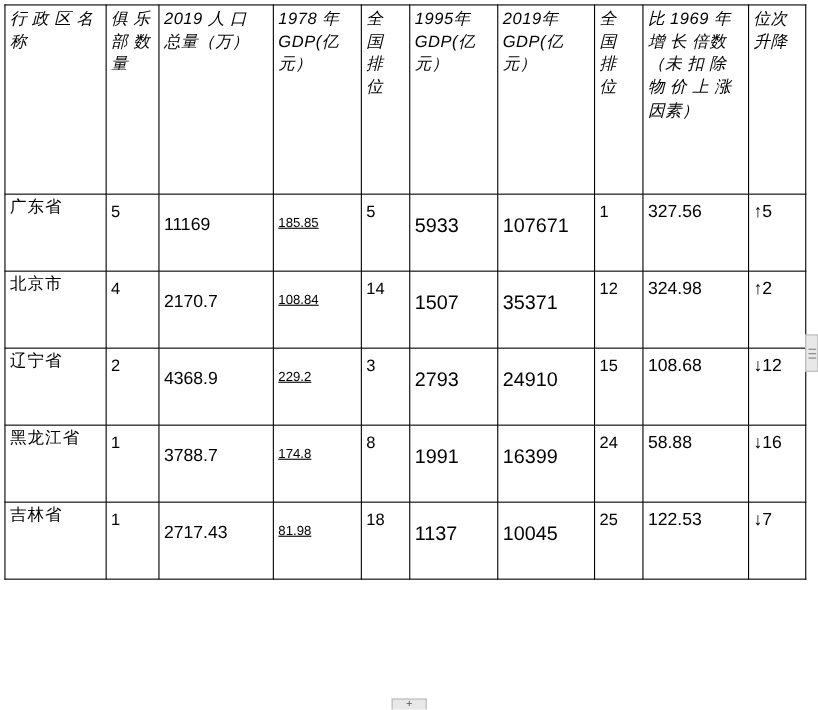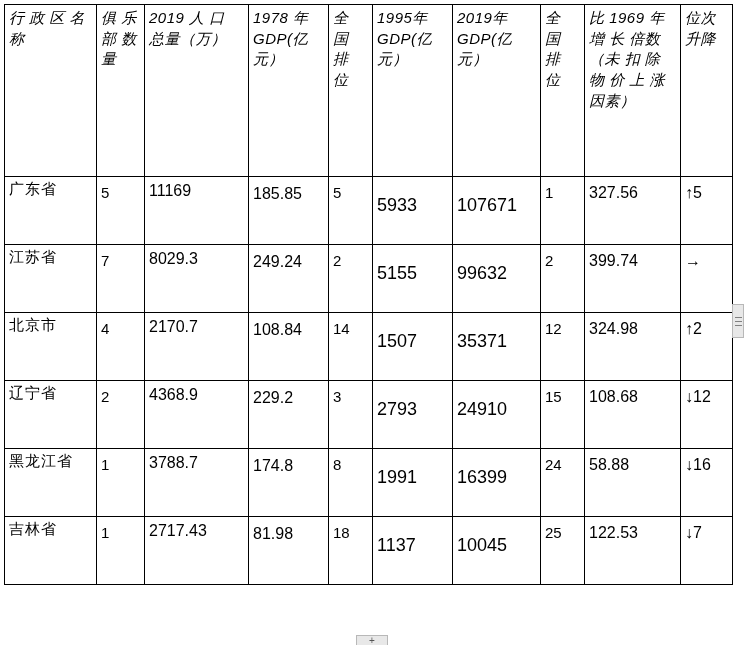--- a/index.html
+++ b/index.html
@@ -51,32 +51,33 @@
     height: 48px;
     vertical-align: top;
   }
   tbody td.region {
     font-size: 15px;
     letter-spacing: 1px;
     padding-top: 1px;
   }
   tbody td.num {
     font-size: 16px;
-    padding-top: 3px;
+    padding-top: 17px;
     text-align: left;
     margin-left: 46px;
   }
   tbody td.clubs {
     font-size: 15px;
     padding-top: 5px;
   }
   tbody td.gdp78 {
-    font-size: 16px;
-    padding-top: 7px;
+    font-size: 12px;
+    padding-top: 18px;
     line-height: 1.25;
+    text-decoration: underline;
   }
   tbody td.rank {
     font-size: 15px;
     padding-top: 5px;
   }
   tbody td.gdp95, tbody td.gdp19 {
     font-size: 18px;
     padding-top: 16px;
   }
   tbody td.multiple {
@@ -181,32 +182,20 @@
         <td class="num">11169</td>
         <td class="gdp78">185.85</td>
         <td class="rank">5</td>
         <td class="gdp95">5933</td>
         <td class="gdp19">107671</td>
         <td class="rank">1</td>
         <td class="multiple">327.56</td>
         <td class="change">↑5</td>
       </tr>
       <tr>
-        <td class="region">江苏省</td>
-        <td class="clubs">7</td>
-        <td class="num">8029.3</td>
-        <td class="gdp78">249.24</td>
-        <td class="rank">2</td>
-        <td class="gdp95">5155</td>
-        <td class="gdp19">99632</td>
-        <td class="rank">2</td>
-        <td class="multiple">399.74</td>
-        <td class="change">→</td>
-      </tr>
-      <tr>
         <td class="region">北京市</td>
         <td class="clubs">4</td>
         <td class="num">2170.7</td>
         <td class="gdp78">108.84</td>
         <td class="rank">14</td>
         <td class="gdp95">1507</td>
         <td class="gdp19">35371</td>
         <td class="rank">12</td>
         <td class="multiple">324.98</td>
         <td class="change">↑2</td>

